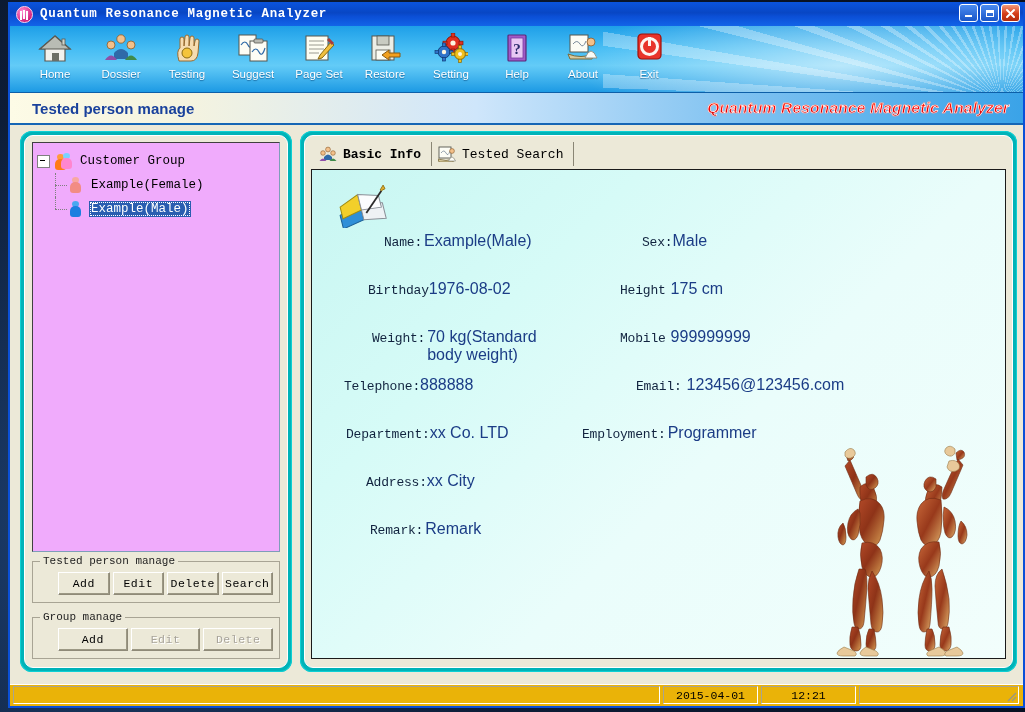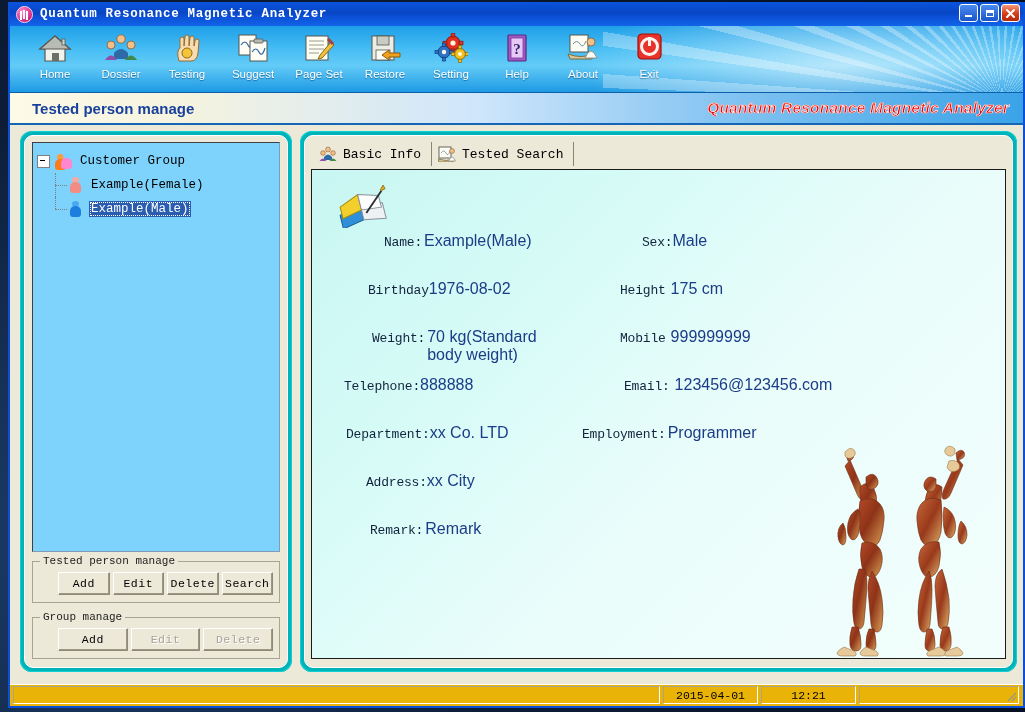--- a/index.html
+++ b/index.html
@@ -156,21 +156,21 @@
     background: #ece9d8;
     border: 1px solid #ffffff;
     border-radius: 9px;
     flex: 1 1 auto;
     display: flex; flex-direction: column;
     padding: 6px 7px 8px 7px;
     box-sizing: border-box;
     min-height: 0;
   }
   #tree-box {
-    background: #7dd3fc;
+    background: #f0abfc;
     border: 1px solid #7f9db9;
     border-top-color: #404040; border-left-color: #404040;
     flex: 1 1 auto;
     min-height: 0;
     padding: 6px 4px;
     overflow: hidden;
   }
   .tree-row {
     display: flex; align-items: center;
     font-family: "Liberation Mono", monospace;
@@ -270,21 +270,21 @@
   }
   .tab {
     display: flex; align-items: center; gap: 6px;
     height: 24px; padding: 0 10px 0 6px;
     font-family: "Liberation Mono", monospace;
     font-size: 13px; color: #000;
     border-right: 1px solid #8a8675;
     cursor: pointer;
     position: relative;
   }
-  .tab.active { font-weight: normal; }
+  .tab.active { font-weight: bold; }
   .tab-ico { width: 18px; height: 16px; position: relative; flex:0 0 auto;}
   #content-box {
     flex: 1 1 auto;
     margin-top: 3px;
     border: 1px solid #1a1a1a;
     background: linear-gradient(135deg, #c8f6f2 0%, #d6fbf7 28%, #eafdfb 58%, #f2fefc 100%);
     position: relative;
     overflow: hidden;
     min-height: 0;
   }
@@ -652,21 +652,21 @@
           </div>
           <div class="field" style="left:308px; top:158px;">
             <span class="f-label">Mobile</span>
             <span class="f-value" style="margin-left:5px;">999999999</span>
           </div>
 
           <div class="field" style="left:32px; top:206px;">
             <span class="f-label">Telephone:</span>
             <span class="f-value" style="margin-left:0;">888888</span>
           </div>
-          <div class="field" style="left:312px; top:206px; max-width:218px; overflow:hidden;">
+          <div class="field" style="left:324px; top:206px; max-width:218px; overflow:hidden;">
             <span class="f-label">Email:</span>
             <span class="f-value" style="margin-left:5px;">123456@123456.com</span>
           </div>
 
           <div class="field" style="left:34px; top:254px;">
             <span class="f-label">Department:</span>
             <span class="f-value" style="margin-left:0;">xx  Co. LTD</span>
           </div>
           <div class="field" style="left:270px; top:254px;">
             <span class="f-label">Employment:</span>

